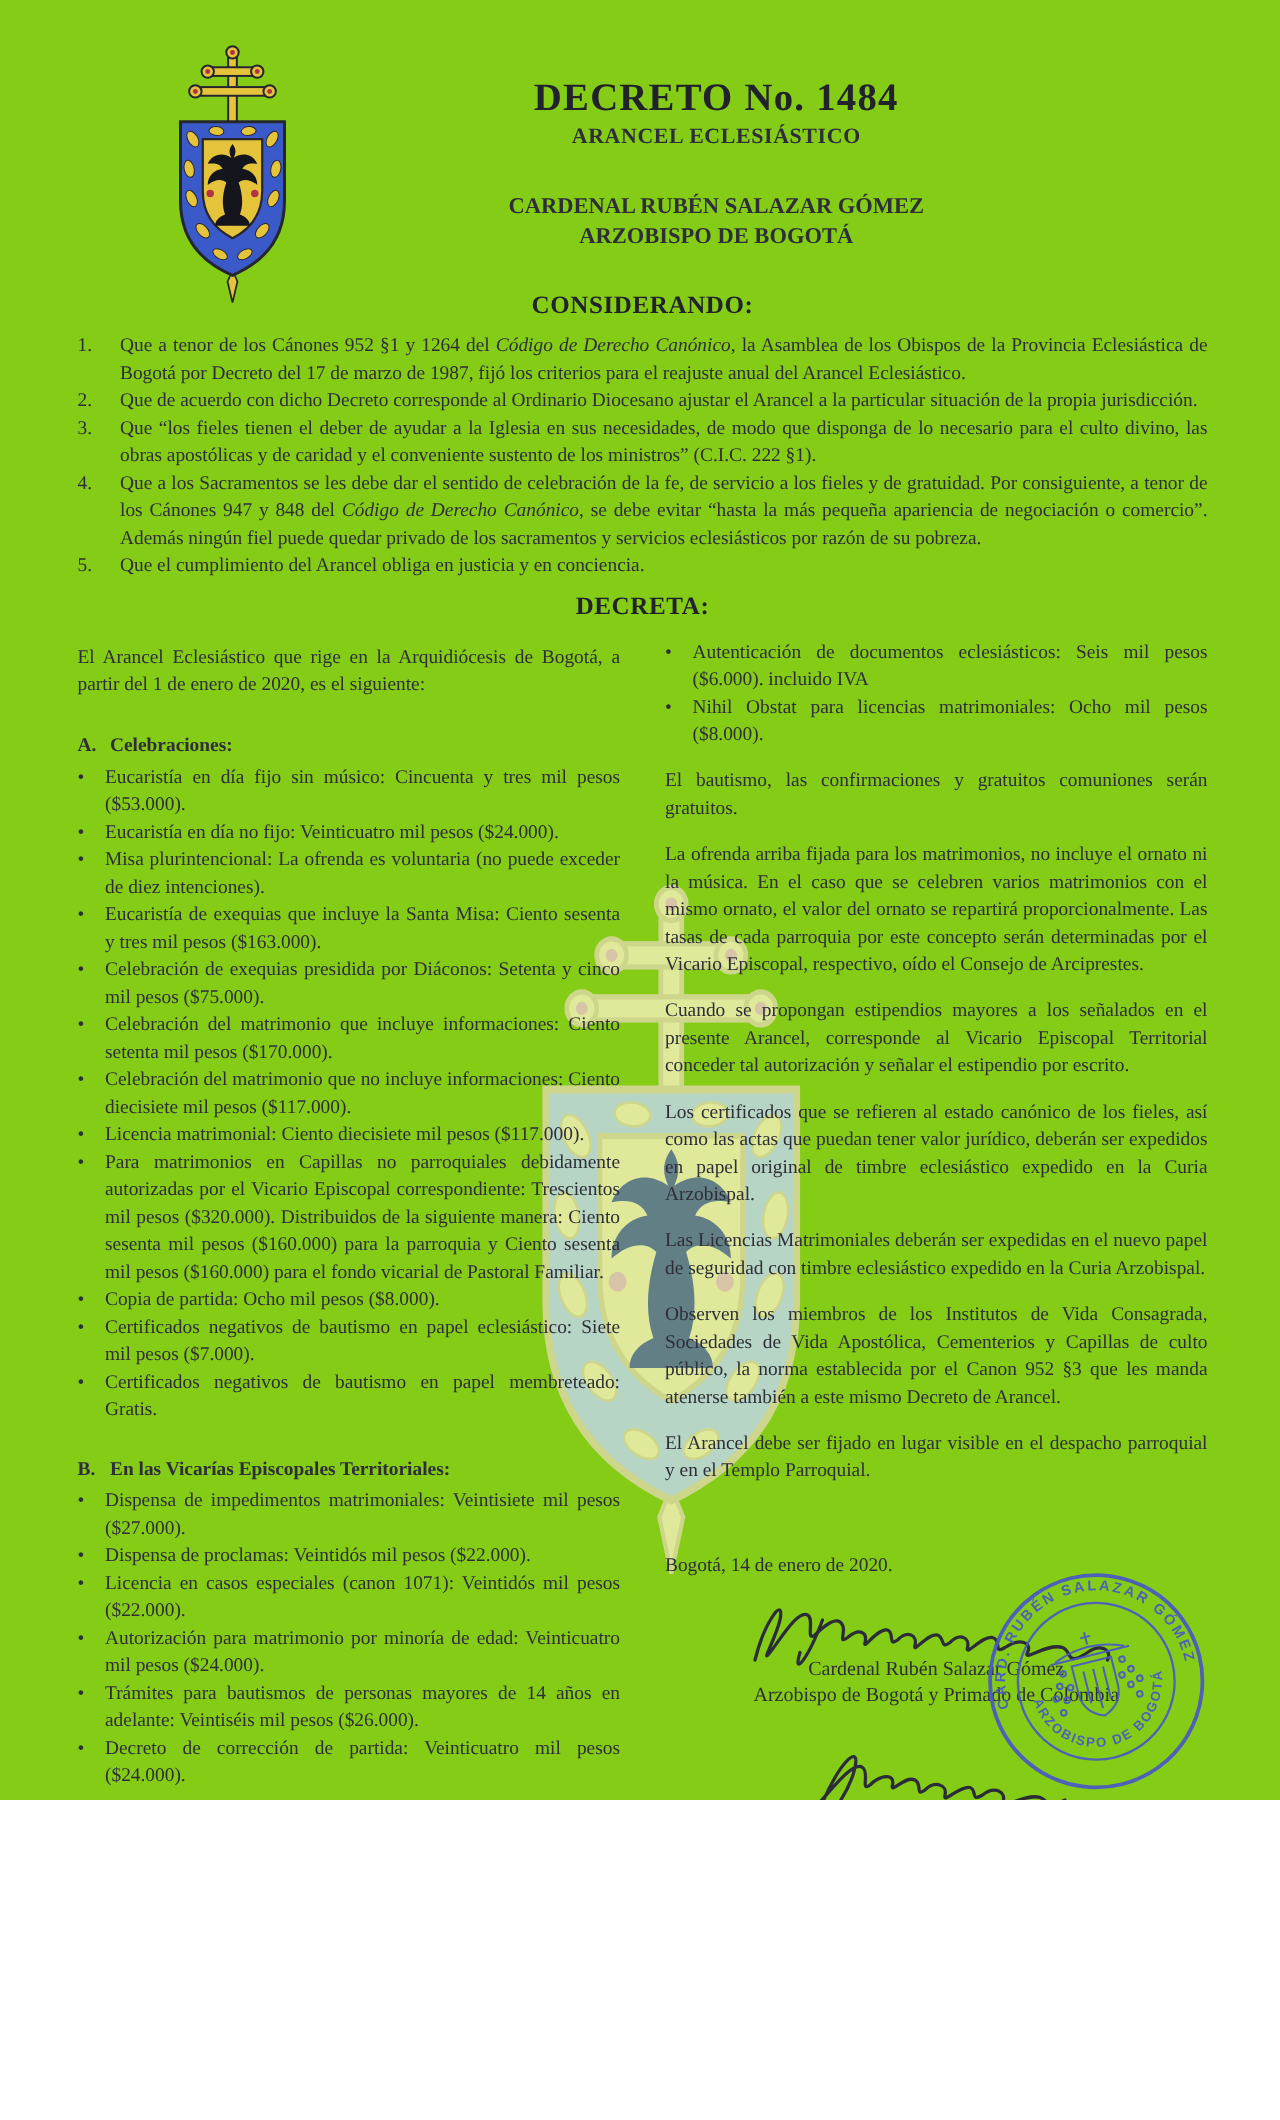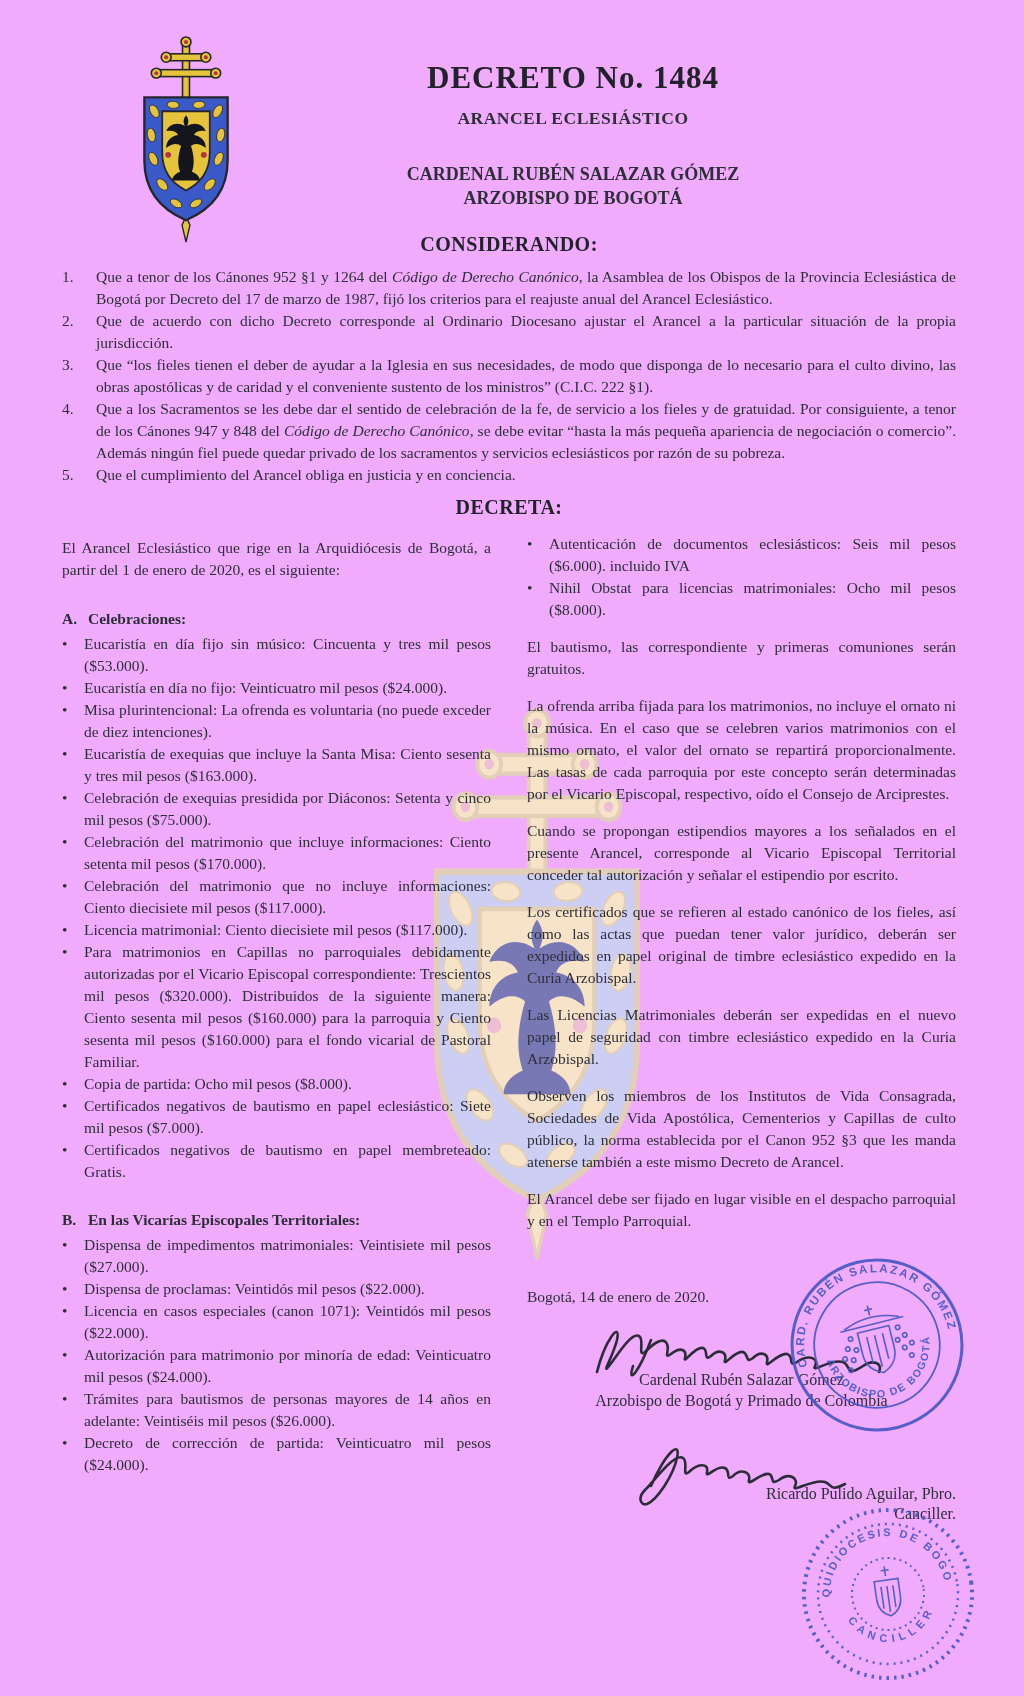--- a/index.html
+++ b/index.html
@@ -1,30 +1,30 @@
 <!DOCTYPE html>
 <html><head>
 <meta charset="utf-8">
 <style>
   html,body{margin:0;padding:0;background:#ffffff;}
-  .page{position:relative;width:1024px;height:1696px;background:#f0abfc;
+  .page{position:relative;width:1024px;height:1440px;background:#84cc16;
         font-family:"Liberation Serif","DejaVu Serif",serif;color:#2e2e38;overflow:hidden;}
 
   
   .crest{position:absolute;left:112px;top:34px;width:148px;height:210px;z-index:1;
          --gold:#e5c33b;--red:#b23343;--blue:#3b5ac9;--ol:#26262e;--eagle:#15151d;}
   .watermark{position:absolute;left:370px;top:702px;width:334px;height:562px;z-index:0;opacity:.8;
          --gold:#f8f1bc;--red:#eec3cb;--blue:#c4d8f1;--ol:#e0d9a8;--eagle:#5b6da3;}
 
   header{position:absolute;left:150px;right:28px;top:60px;text-align:center;z-index:1;}
   .title{margin:0;font-size:31px;font-weight:bold;letter-spacing:1px;color:#22222b;}
-  .subtitle{margin-top:12px;font-size:17.5px;font-weight:bold;letter-spacing:.5px;}
+  .subtitle{margin-top:2px;font-size:17.5px;font-weight:bold;letter-spacing:.5px;}
   .author{margin-top:33px;font-size:18px;font-weight:bold;line-height:1.35;}
 
-  .doc-body{position:absolute;left:62px;right:68px;top:233px;z-index:1;}
+  .doc-body{position:absolute;left:62px;right:58px;top:233px;z-index:1;}
   .h2{margin:0 0 10px;text-align:center;font-size:20px;font-weight:bold;letter-spacing:.5px;color:#22222b;}
   .c-list{margin-bottom:8px;}
   .c-item{display:flex;font-size:15.5px;line-height:1.42;text-align:justify;}
   .c-num{flex:0 0 34px;}
   .c-text{flex:1;}
   .h2.decreta{margin:10px 0 14px;}
 
   .cols{display:flex;gap:36px;}
   .col{flex:1;font-size:15.5px;line-height:1.42;min-width:0;}
   .intro{margin:4px 0 27px;text-align:justify;}
@@ -227,21 +227,21 @@
         <div>
             <div class="b-item">
             <span class="b-text">Autenticación de documentos eclesiásticos: Seis mil pesos ($6.000). incluido IVA</span>
           </div>
             <div class="b-item">
             <span class="b-text">Nihil Obstat para licencias matrimoniales: Ocho mil pesos ($8.000).</span>
           </div>
           </div>
 
         <div>
-            <p class="rp">El bautismo, las correspondiente y primeras comuniones serán gratuitos.</p>
+            <p class="rp">El bautismo, las confirmaciones y gratuitos comuniones serán gratuitos.</p>
             <p class="rp">La ofrenda arriba fijada para los matrimonios, no incluye el ornato ni la música. En el caso que se celebren varios matrimonios con el mismo ornato, el valor del ornato se repartirá proporcionalmente. Las tasas de cada parroquia por este concepto serán determinadas por el Vicario Episcopal, respectivo, oído el Consejo de Arciprestes.</p>
             <p class="rp">Cuando se propongan estipendios mayores a los señalados en el presente Arancel, corresponde al Vicario Episcopal Territorial conceder tal autorización y señalar el estipendio por escrito.</p>
             <p class="rp">Los certificados que se refieren al estado canónico de los fieles, así como las actas que puedan tener valor jurídico, deberán ser expedidos en papel original de timbre eclesiástico expedido en la Curia Arzobispal.</p>
             <p class="rp">Las Licencias Matrimoniales deberán ser expedidas en el nuevo papel de seguridad con timbre eclesiástico expedido en la Curia Arzobispal.</p>
             <p class="rp">Observen los miembros de los Institutos de Vida Consagrada, Sociedades de Vida Apostólica, Cementerios y Capillas de culto público, la norma establecida por el Canon 952 §3 que les manda atenerse también a este mismo Decreto de Arancel.</p>
             <p class="rp">El Arancel debe ser fijado en lugar visible en el despacho parroquial y en el Templo Parroquial.</p>
           </div>
 
         <p class="dateline">Bogotá, 14 de enero de 2020.</p>
 

